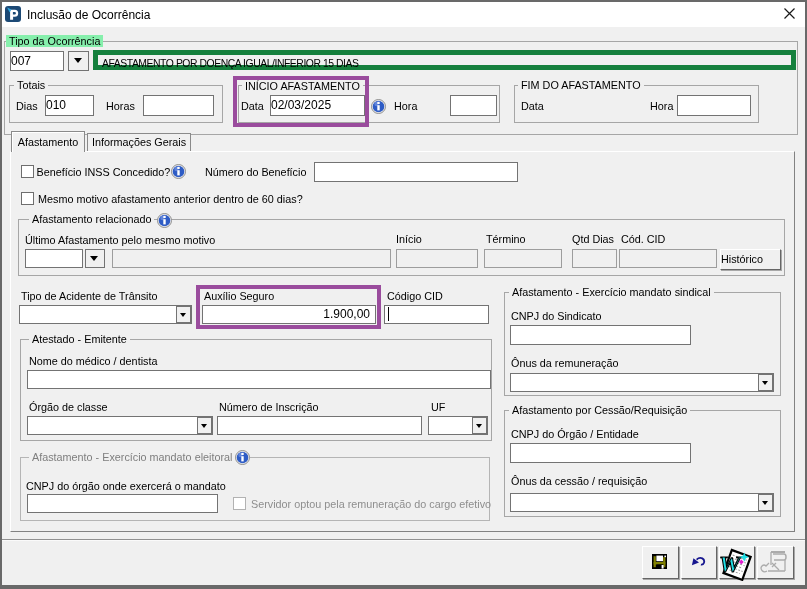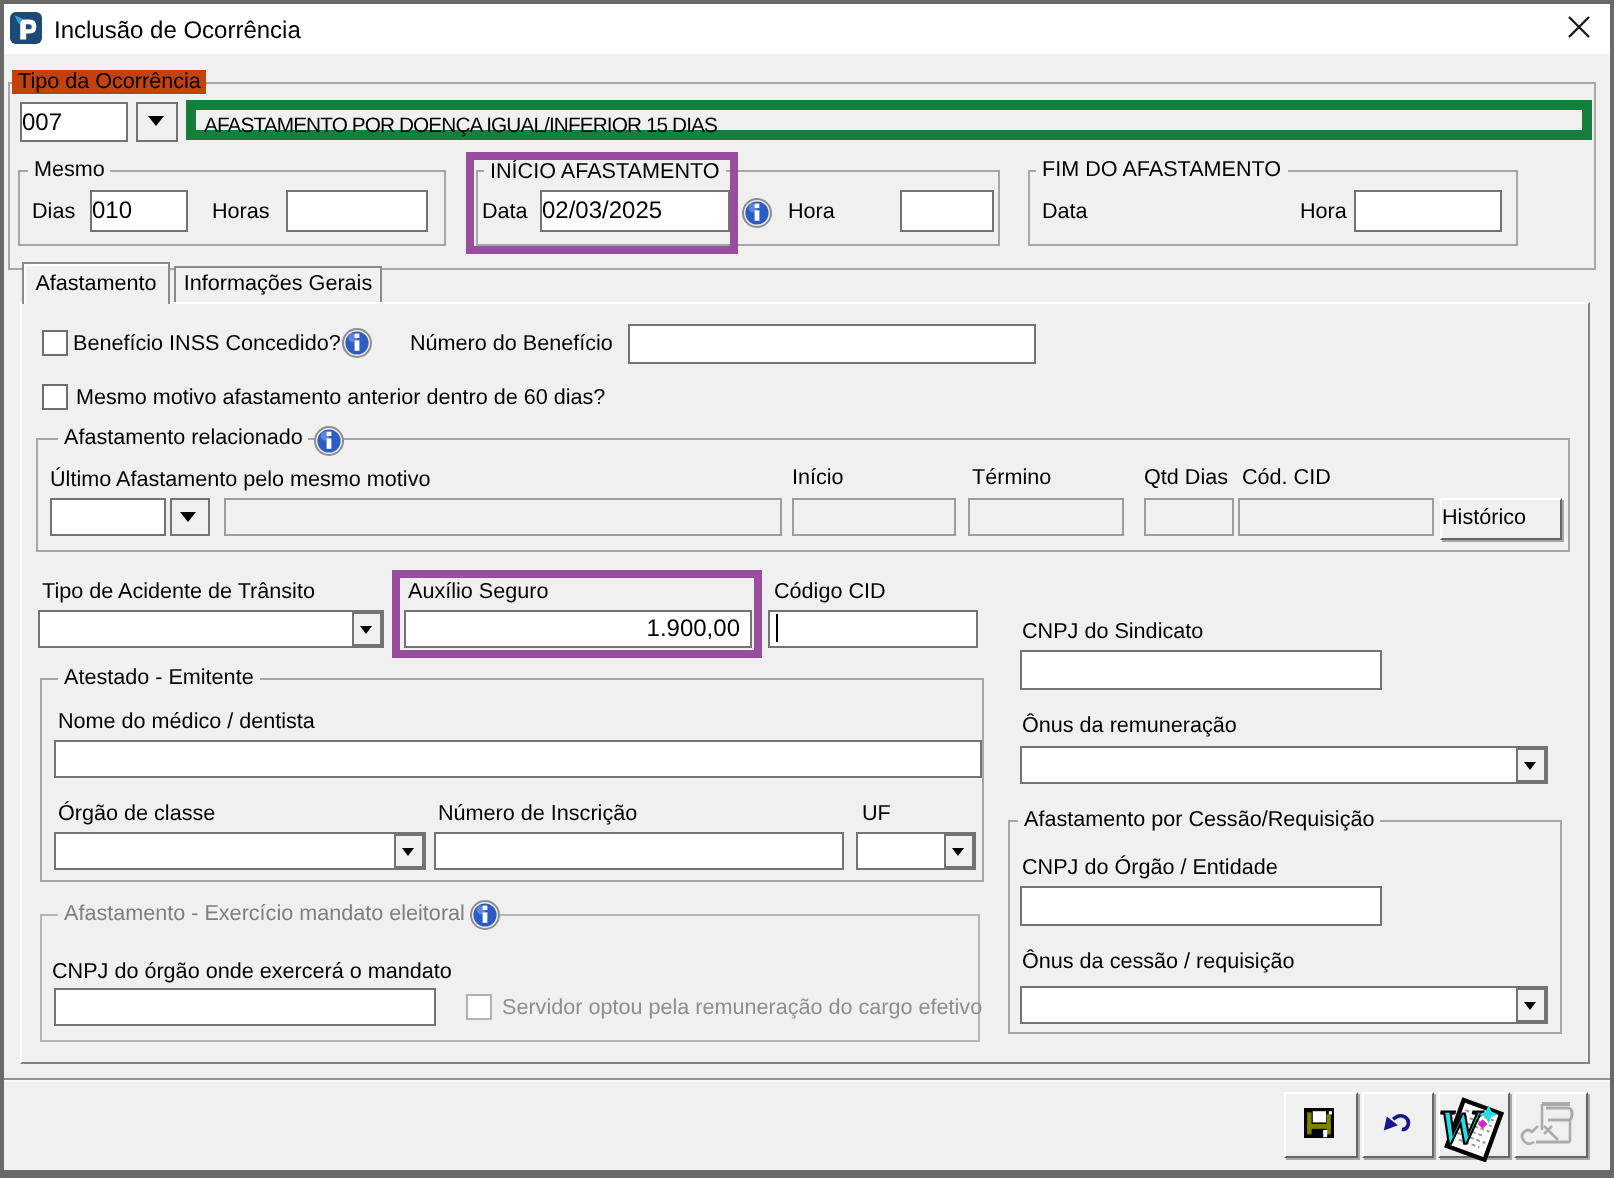--- a/index.html
+++ b/index.html
@@ -35,28 +35,28 @@
     <rect x="0" y="0" width="16" height="16" rx="3" fill="#1c4975"></rect>
     <path fill-rule="evenodd" d="M5.1 13.8 L5.1 3.8 L9.8 3.8 Q13.2 3.8 13.2 7.3 Q13.2 10.8 9.8 10.8 L8.1 10.8 L8.1 13.8 Z M7.9 6.1 L7.9 8.6 L9.7 8.6 Q10.9 8.6 10.9 7.35 Q10.9 6.1 9.7 6.1 Z" fill="#fff"></path>
     <path d="M2.2 1.6 L6.4 3.4 L4.6 6.2 Z" fill="#2fa8e1"></path>
   </svg>
   <div class="lbl" style="left:27px;top:8px;font-size:12px">Inclusão de Ocorrência</div>
   <svg class="abs" style="left:784px;top:8px" width="11" height="11" viewBox="0 0 11 11">
     <path d="M0.5 0.5 L10.5 10.5 M10.5 0.5 L0.5 10.5" stroke="#1a1a1a" stroke-width="1.2"></path>
   </svg>
 
   <div class="grp" style="left:4px;top:41px;width:794px;height:94px"></div>
-  <div class="lbl" style="left:6px;top:35px;background:#c2410c;padding:0 3px">Tipo da Ocorrência</div>
+  <div class="lbl" style="left:6px;top:35px;background:#86efac;padding:0 3px">Tipo da Ocorrência</div>
   <div class="fld ctr" style="left:10px;top:51px;width:54px;height:20px">007</div>
   <div class="dbtn" style="left:68px;top:51px;width:21px;height:20px"></div>
   <div class="tri" style="left:74px;top:58px"></div>
   <div class="fld ro" style="left:93px;top:50px;width:703px;height:20px;font-size:10.4px;letter-spacing:-0.45px;padding-left:4px">AFASTAMENTO POR DOENÇA IGUAL/INFERIOR 15 DIAS</div>
 
   <div class="grp" style="left:9px;top:85px;width:214px;height:38px">
-      <span class="glab" style="left:4px">Mesmo</span>
+      <span class="glab" style="left:4px">Totais</span>
     </div>
   <div class="lbl" style="left:16px;top:100px">Dias</div>
   <div class="fld ctr" style="left:45px;top:95px;width:49px;height:21px">010</div>
   <div class="lbl" style="left:106px;top:100px">Horas</div>
   <div class="fld" style="left:143px;top:95px;width:71px;height:21px"></div>
 
   <div class="grp" style="left:238px;top:85px;width:262px;height:38px">
       <span class="glab" style="left:3px;top:-6px">INÍCIO AFASTAMENTO</span>
     </div>
   <div class="lbl" style="left:241px;top:100px">Data</div>
@@ -158,20 +158,23 @@
     <circle cx="7.5" cy="7.5" r="5.8" fill="#2e5cc5"></circle>
     <circle cx="5.5" cy="5" r="2.2" fill="#6d8fe0" opacity="0.8"></circle>
     <rect x="6.3" y="6.2" width="2.4" height="5.2" fill="#fff"></rect>
     <rect x="6.3" y="2.8" width="2.4" height="2.2" fill="#fff"></rect>
   </svg>
   <div class="lbl" style="left:26px;top:480px">CNPJ do órgão onde exercerá o mandato</div>
   <div class="fld" style="left:27px;top:494px;width:191px;height:19px"></div>
   <div class="cb" style="left:233px;top:497px;border-color:#b2b2b2"></div>
   <div class="lbl" style="left:251px;top:498px;color:#8e8e8e">Servidor optou pela remuneração do cargo efetivo</div>
 
+  <div class="grp" style="left:504px;top:292px;width:277px;height:104px">
+      <span class="glab" style="left:4px">Afastamento - Exercício mandato sindical</span>
+    </div>
   <div class="lbl" style="left:511px;top:310px">CNPJ do Sindicato</div>
   <div class="fld" style="left:510px;top:325px;width:181px;height:20px"></div>
   <div class="lbl" style="left:511px;top:357px">Ônus da remuneração</div>
   <div class="fld" style="left:510px;top:373px;width:264px;height:19px"></div>
   <div class="cbtn" style="left:758px;top:374px;width:15px;height:17px"></div>
   <div class="tri2" style="left:762px;top:381px"></div>
 
   <div class="grp" style="left:504px;top:410px;width:277px;height:107px">
       <span class="glab" style="left:4px">Afastamento por Cessão/Requisição</span>
     </div>

